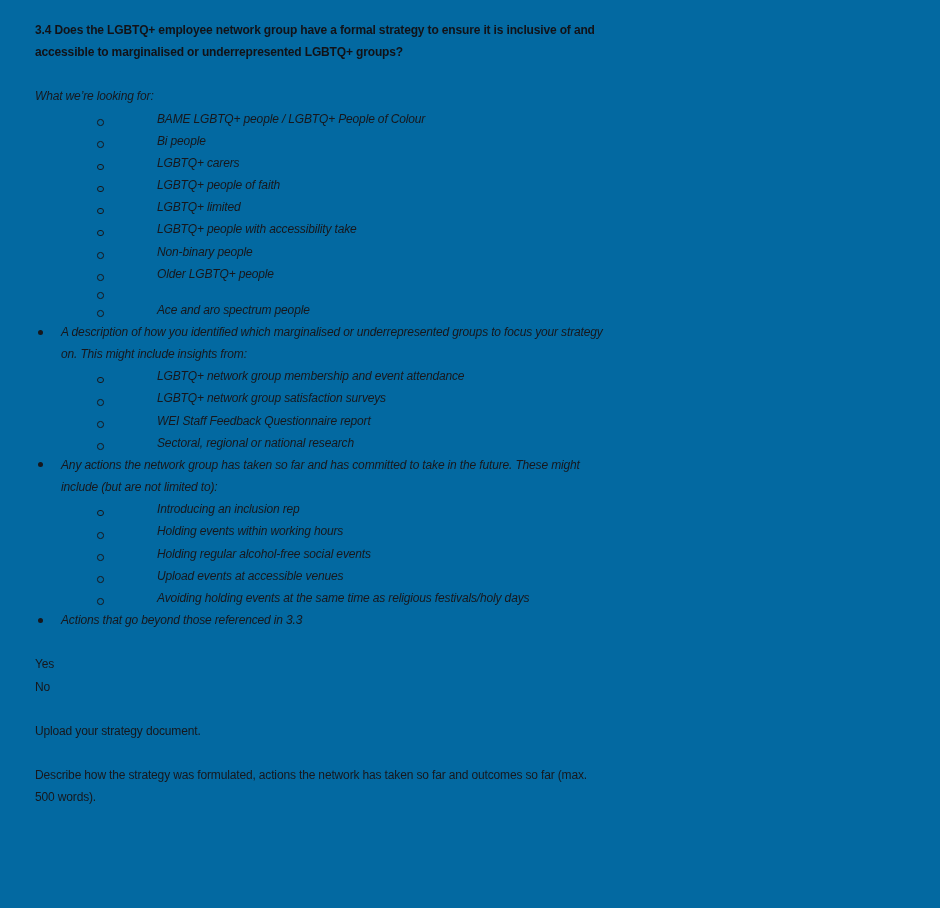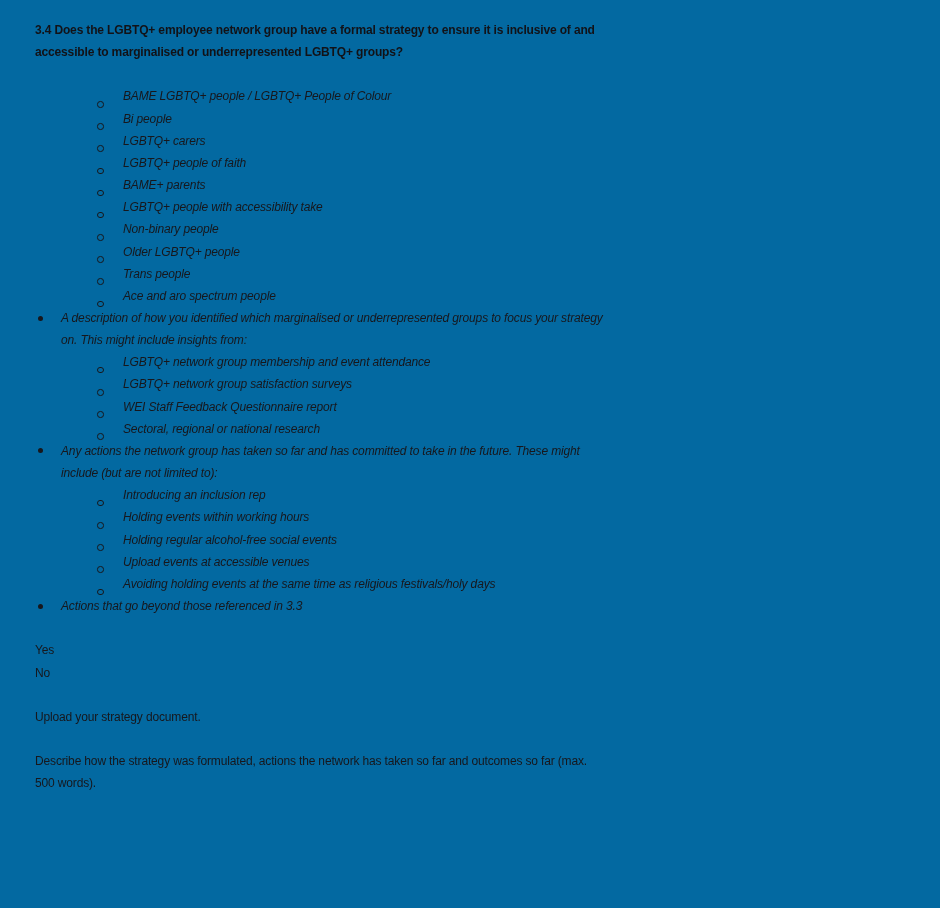--- a/index.html
+++ b/index.html
@@ -51,22 +51,23 @@
     margin-top: 8.5px;
     border-radius: 50%;
     background: #17171c;
   }
   .l1text {
     flex: 1 1 auto;
   }
   
   .l2row {
     display: flex;
-    align-items: flex-end;
+    align-items: center;
     padding-left: 59px;
+    gap: 34px;
   }
   .l2marker {
     flex: 0 0 29px;
     box-sizing: border-box;
     padding-left: 3px;
   }
   .ring {
     display: block;
     width: 6.5px;
     height: 6.5px;
@@ -85,20 +86,21 @@
 
 <div class="doc">
 
   <div class="para bold">
     <div class="tline">3.4 Does the LGBTQ+ employee network group have a formal strategy to ensure it is inclusive of and</div>
     <div class="tline">accessible to marginalised or underrepresented LGBTQ+ groups?</div>
   </div>
 
   <div class="spacer"></div>
 
+  <div class="para italic tline">What we’re looking for:</div>
 
   <div id="bullet-list" class="italic">
       <div class="l2row">
         <span class="l2marker">
           <span class="ring"></span>
         </span>
         <span class="l2text tline">BAME LGBTQ+ people / LGBTQ+ People of Colour</span>
       </div>
       <div class="l2row">
         <span class="l2marker">
@@ -115,21 +117,21 @@
       <div class="l2row">
         <span class="l2marker">
           <span class="ring"></span>
         </span>
         <span class="l2text tline">LGBTQ+ people of faith</span>
       </div>
       <div class="l2row">
         <span class="l2marker">
           <span class="ring"></span>
         </span>
-        <span class="l2text tline">BAME+ parents</span>
+        <span class="l2text tline">LGBTQ+ limited</span>
       </div>
       <div class="l2row">
         <span class="l2marker">
           <span class="ring"></span>
         </span>
         <span class="l2text tline">LGBTQ+ people with accessibility take</span>
       </div>
       <div class="l2row">
         <span class="l2marker">
           <span class="ring"></span>
@@ -139,21 +141,20 @@
       <div class="l2row">
         <span class="l2marker">
           <span class="ring"></span>
         </span>
         <span class="l2text tline">Older LGBTQ+ people</span>
       </div>
       <div class="l2row">
         <span class="l2marker">
           <span class="ring"></span>
         </span>
-        <span class="l2text tline">Trans people</span>
       </div>
       <div class="l2row">
         <span class="l2marker">
           <span class="ring"></span>
         </span>
         <span class="l2text tline">Ace and aro spectrum people</span>
       </div>
       <div class="l1row">
         <span class="l1marker">
           <span class="dot"></span>

